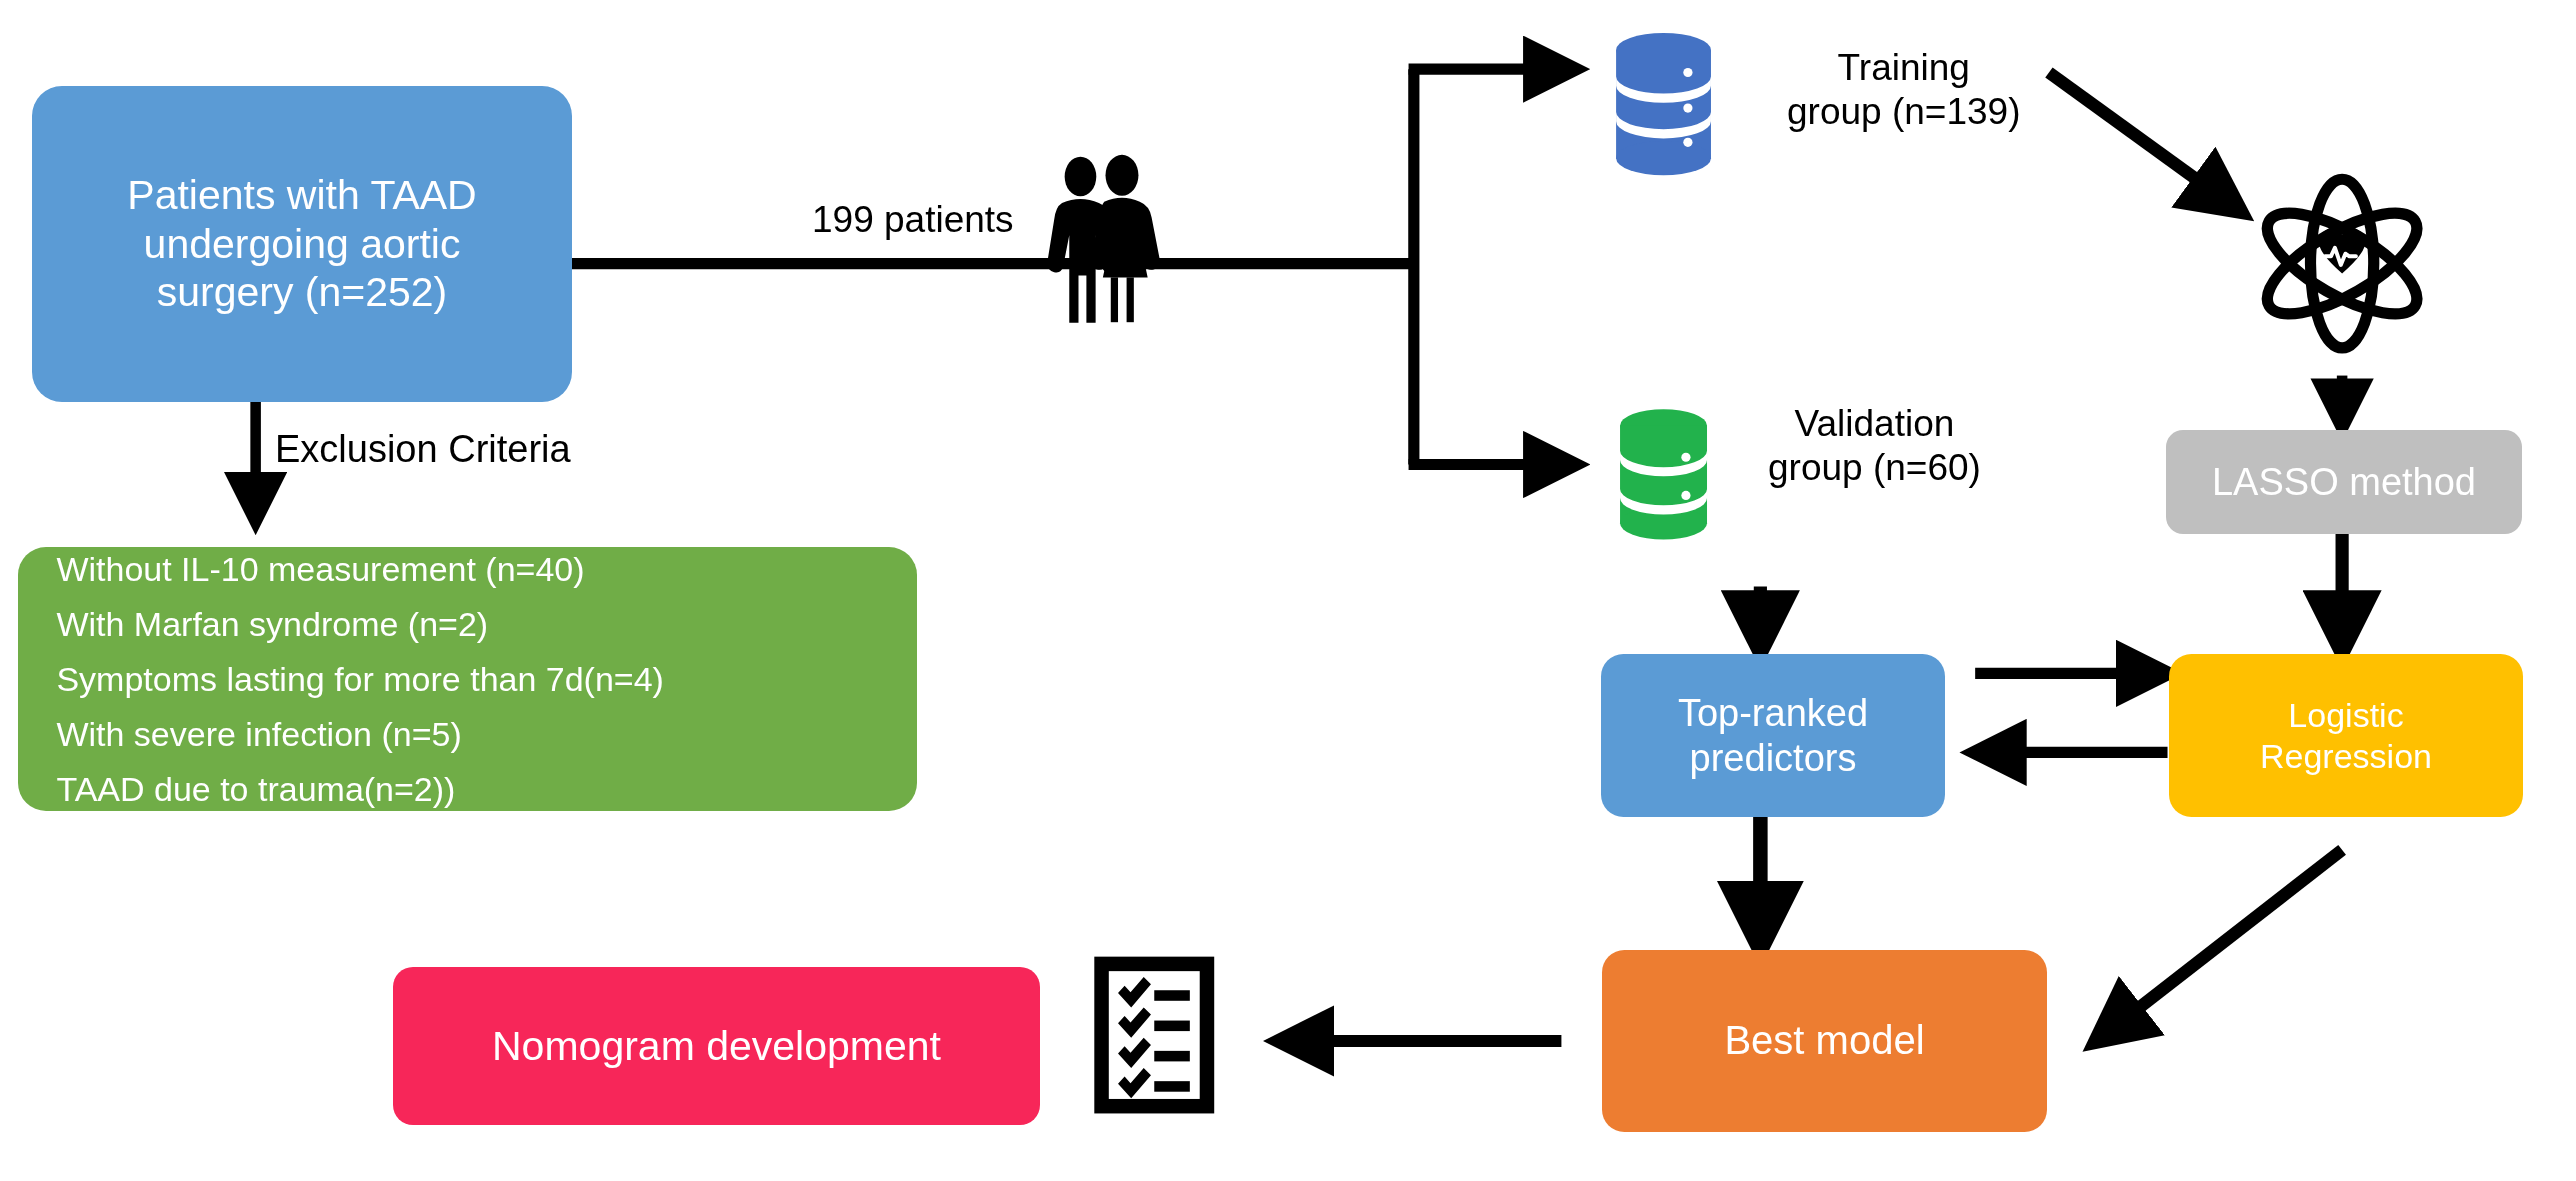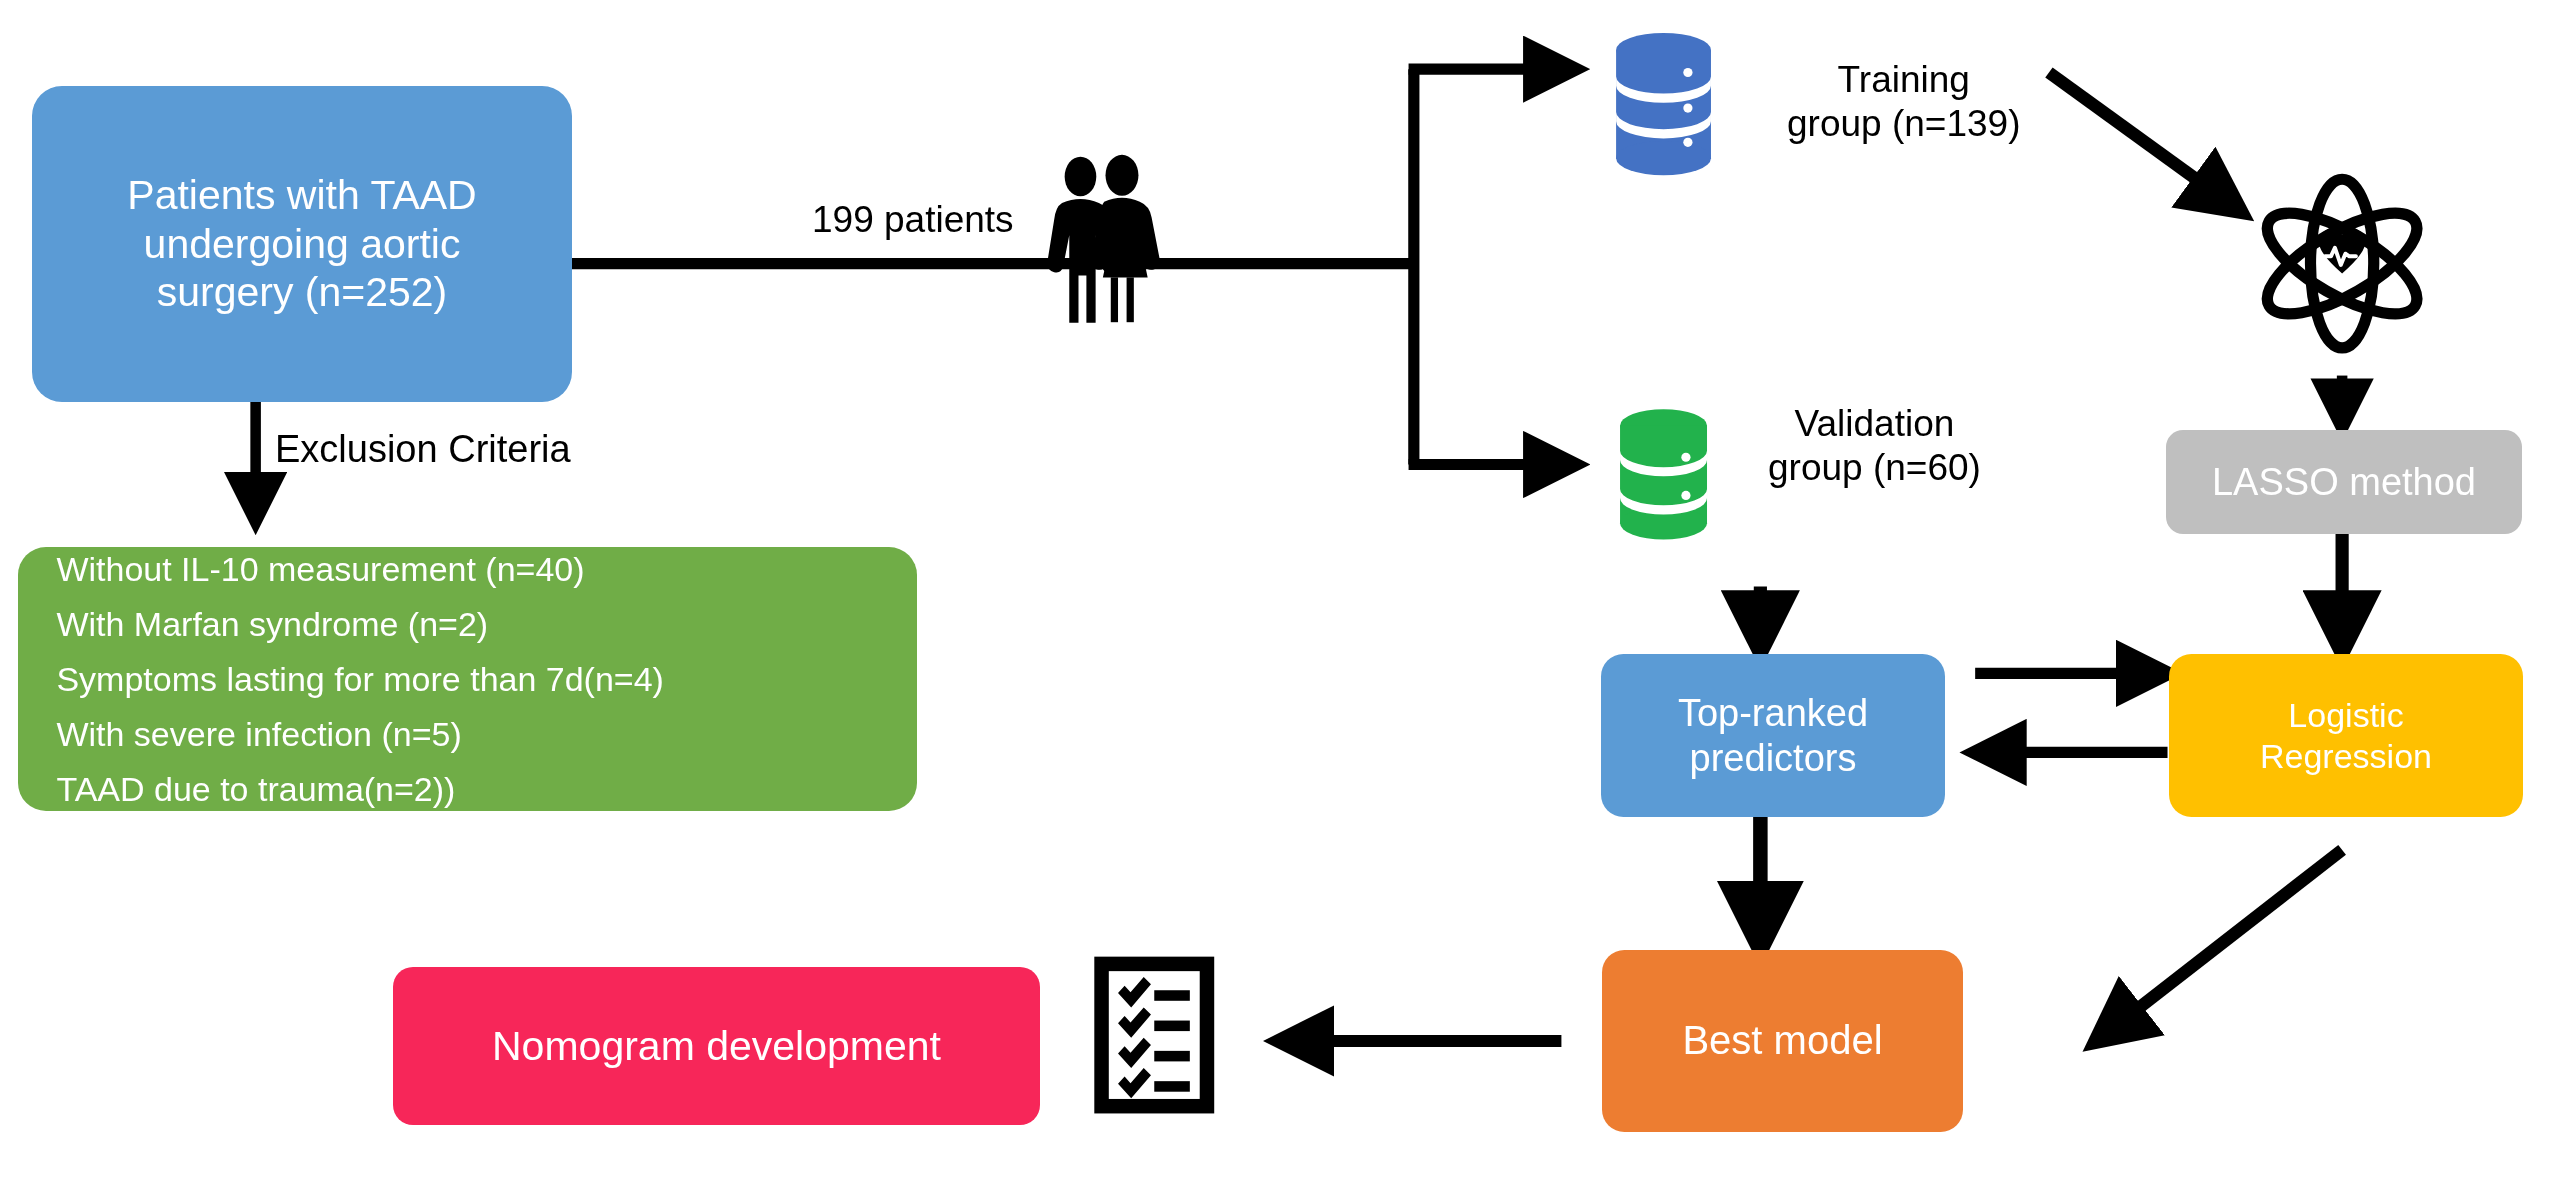--- a/index.html
+++ b/index.html
@@ -157,32 +157,32 @@
   <div class="box" style="left:1601px;top:654px;width:344px;height:163px;background:#5B9BD5;border-radius:22.4px;">
     <span class="lbl" style="font-size:38px;">Top-ranked
 predictors</span>
   </div>
 
   <div class="box" style="left:2169px;top:654px;width:354px;height:163px;background:#FFC000;border-radius:22.4px;">
     <span class="lbl" style="font-size:34px;">Logistic
 Regression</span>
   </div>
 
-  <div class="box" style="left:1602px;top:950px;width:361px;height:182px;background:#ED7D31;border-radius:22.4px;">
+  <div class="box" style="left:1602px;top:950px;width:445px;height:182px;background:#ED7D31;border-radius:22.4px;">
     <span class="lbl" style="font-size:40px;">Best model</span>
   </div>
 
   <div class="box" style="left:393px;top:967px;width:647px;height:158px;background:#F72659;border-radius:20px;">
     <span class="lbl" style="font-size:41px;">Nomogram development</span>
   </div>
 
   <div class="plaintext" style="left:275px;top:427px;font-size:38px;">Exclusion Criteria</div>
 
   <div class="plaintext" style="left:812px;top:198px;font-size:37px;">199 patients</div>
 
-  <div class="plaintext" style="left:1787px;top:46px;font-size:37px;text-align:center;margin-top:12px;">Training
+  <div class="plaintext" style="left:1787px;top:46px;font-size:37px;text-align:center;">Training
 group (n=139)</div>
 
   <div class="plaintext" style="left:1768px;top:402px;font-size:37px;text-align:center;">Validation
 group (n=60)</div>
 
 </div>
 
 
 </body></html>

